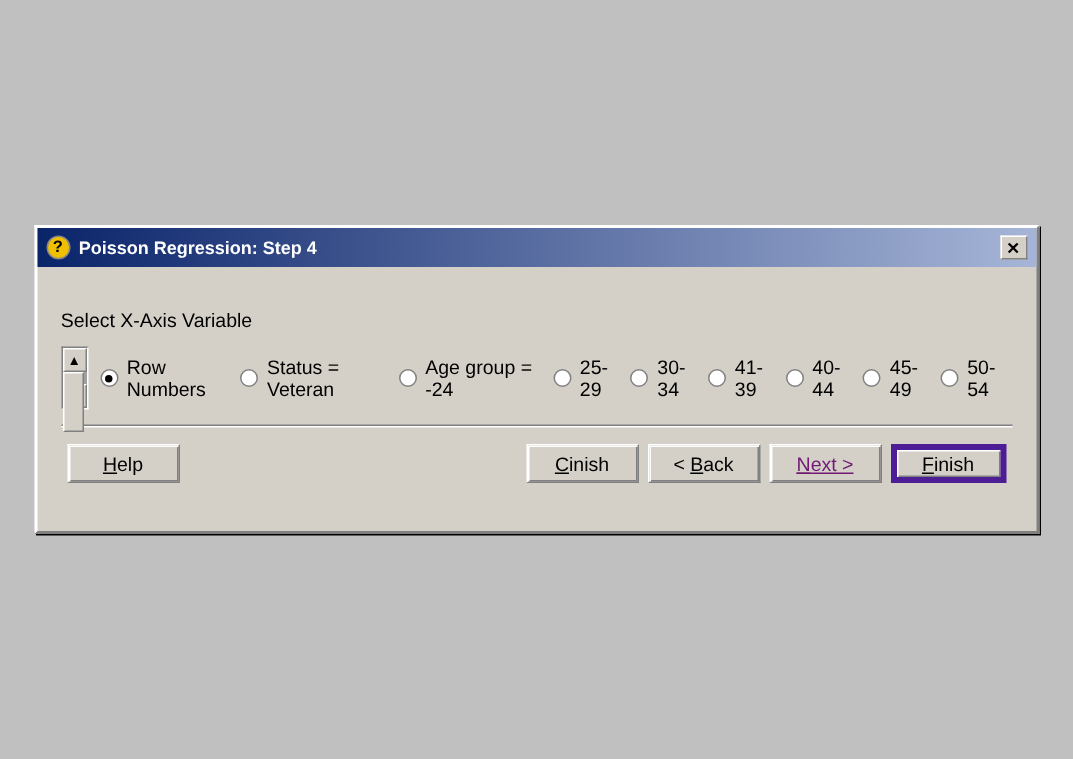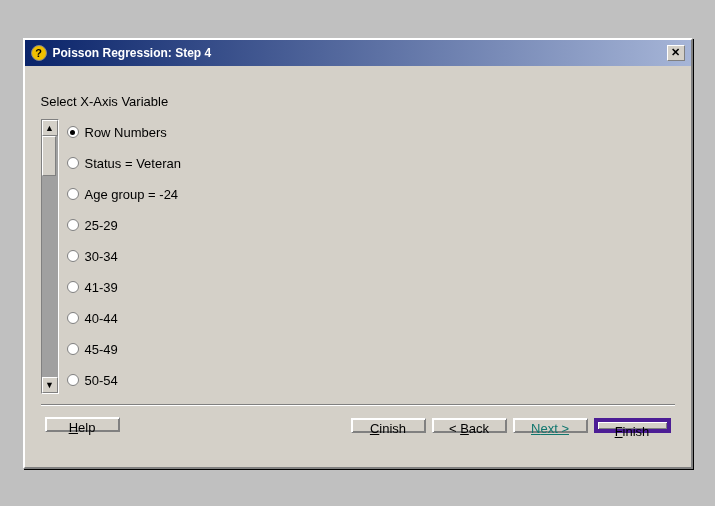--- a/index.html
+++ b/index.html
@@ -115,22 +115,22 @@
       border: 1px solid #ffffff;
       border-right-color: #808080;
       border-bottom-color: #808080;
       position: absolute;
       top: 0;
       left: 0;
     }
     .radio-list {
       flex: 1;
       display: flex;
-      flex-direction: column;
-      gap: 12px;
+      flex-direction: row;
+      gap: 0;
       padding: 4px 0;
     }
     .radio-item {
       display: flex;
       align-items: center;
       gap: 6px;
       padding: 2px 4px;
       cursor: pointer;
     }
     .radio-input {
@@ -161,21 +161,21 @@
       box-shadow: 0 1px 0 #ffffff;
     }
     .button-row {
       display: flex;
       justify-content: space-between;
       align-items: center;
       padding: 4px 4px 4px 4px;
     }
     .btn {
       min-width: 75px;
-      height: 15px;
+      height: 26px;
       background: #d4d0c8;
       border: 1px solid #ffffff;
       border-right-color: #808080;
       border-bottom-color: #808080;
       padding: 2px 10px;
       font-size: 13px;
       cursor: pointer;
       font-family: inherit;
       box-shadow: inset 1px 1px 0 #ffffff, inset -1px -1px 0 #808080;
     }
@@ -262,21 +262,21 @@
           <span><u>H</u><span id="help-rest">elp</span></span>
         </button>
       </div>
       <div class="btn-group-right">
         <button class="btn">
           <u>C</u><span>inish</span>
         </button>
         <button class="btn">
           &lt; <u>B</u>ack
         </button>
-        <button class="btn" disabled="" style="color:#0f766e;text-decoration:underline;">
+        <button class="btn" disabled="" style="color:#701a75;text-decoration:underline;">
           <u>N</u>ext &gt;
         </button>
         <button class="btn default">
           <u>F</u>inish
         </button>
       </div>
     </div>
   </div>
 </div>
 

